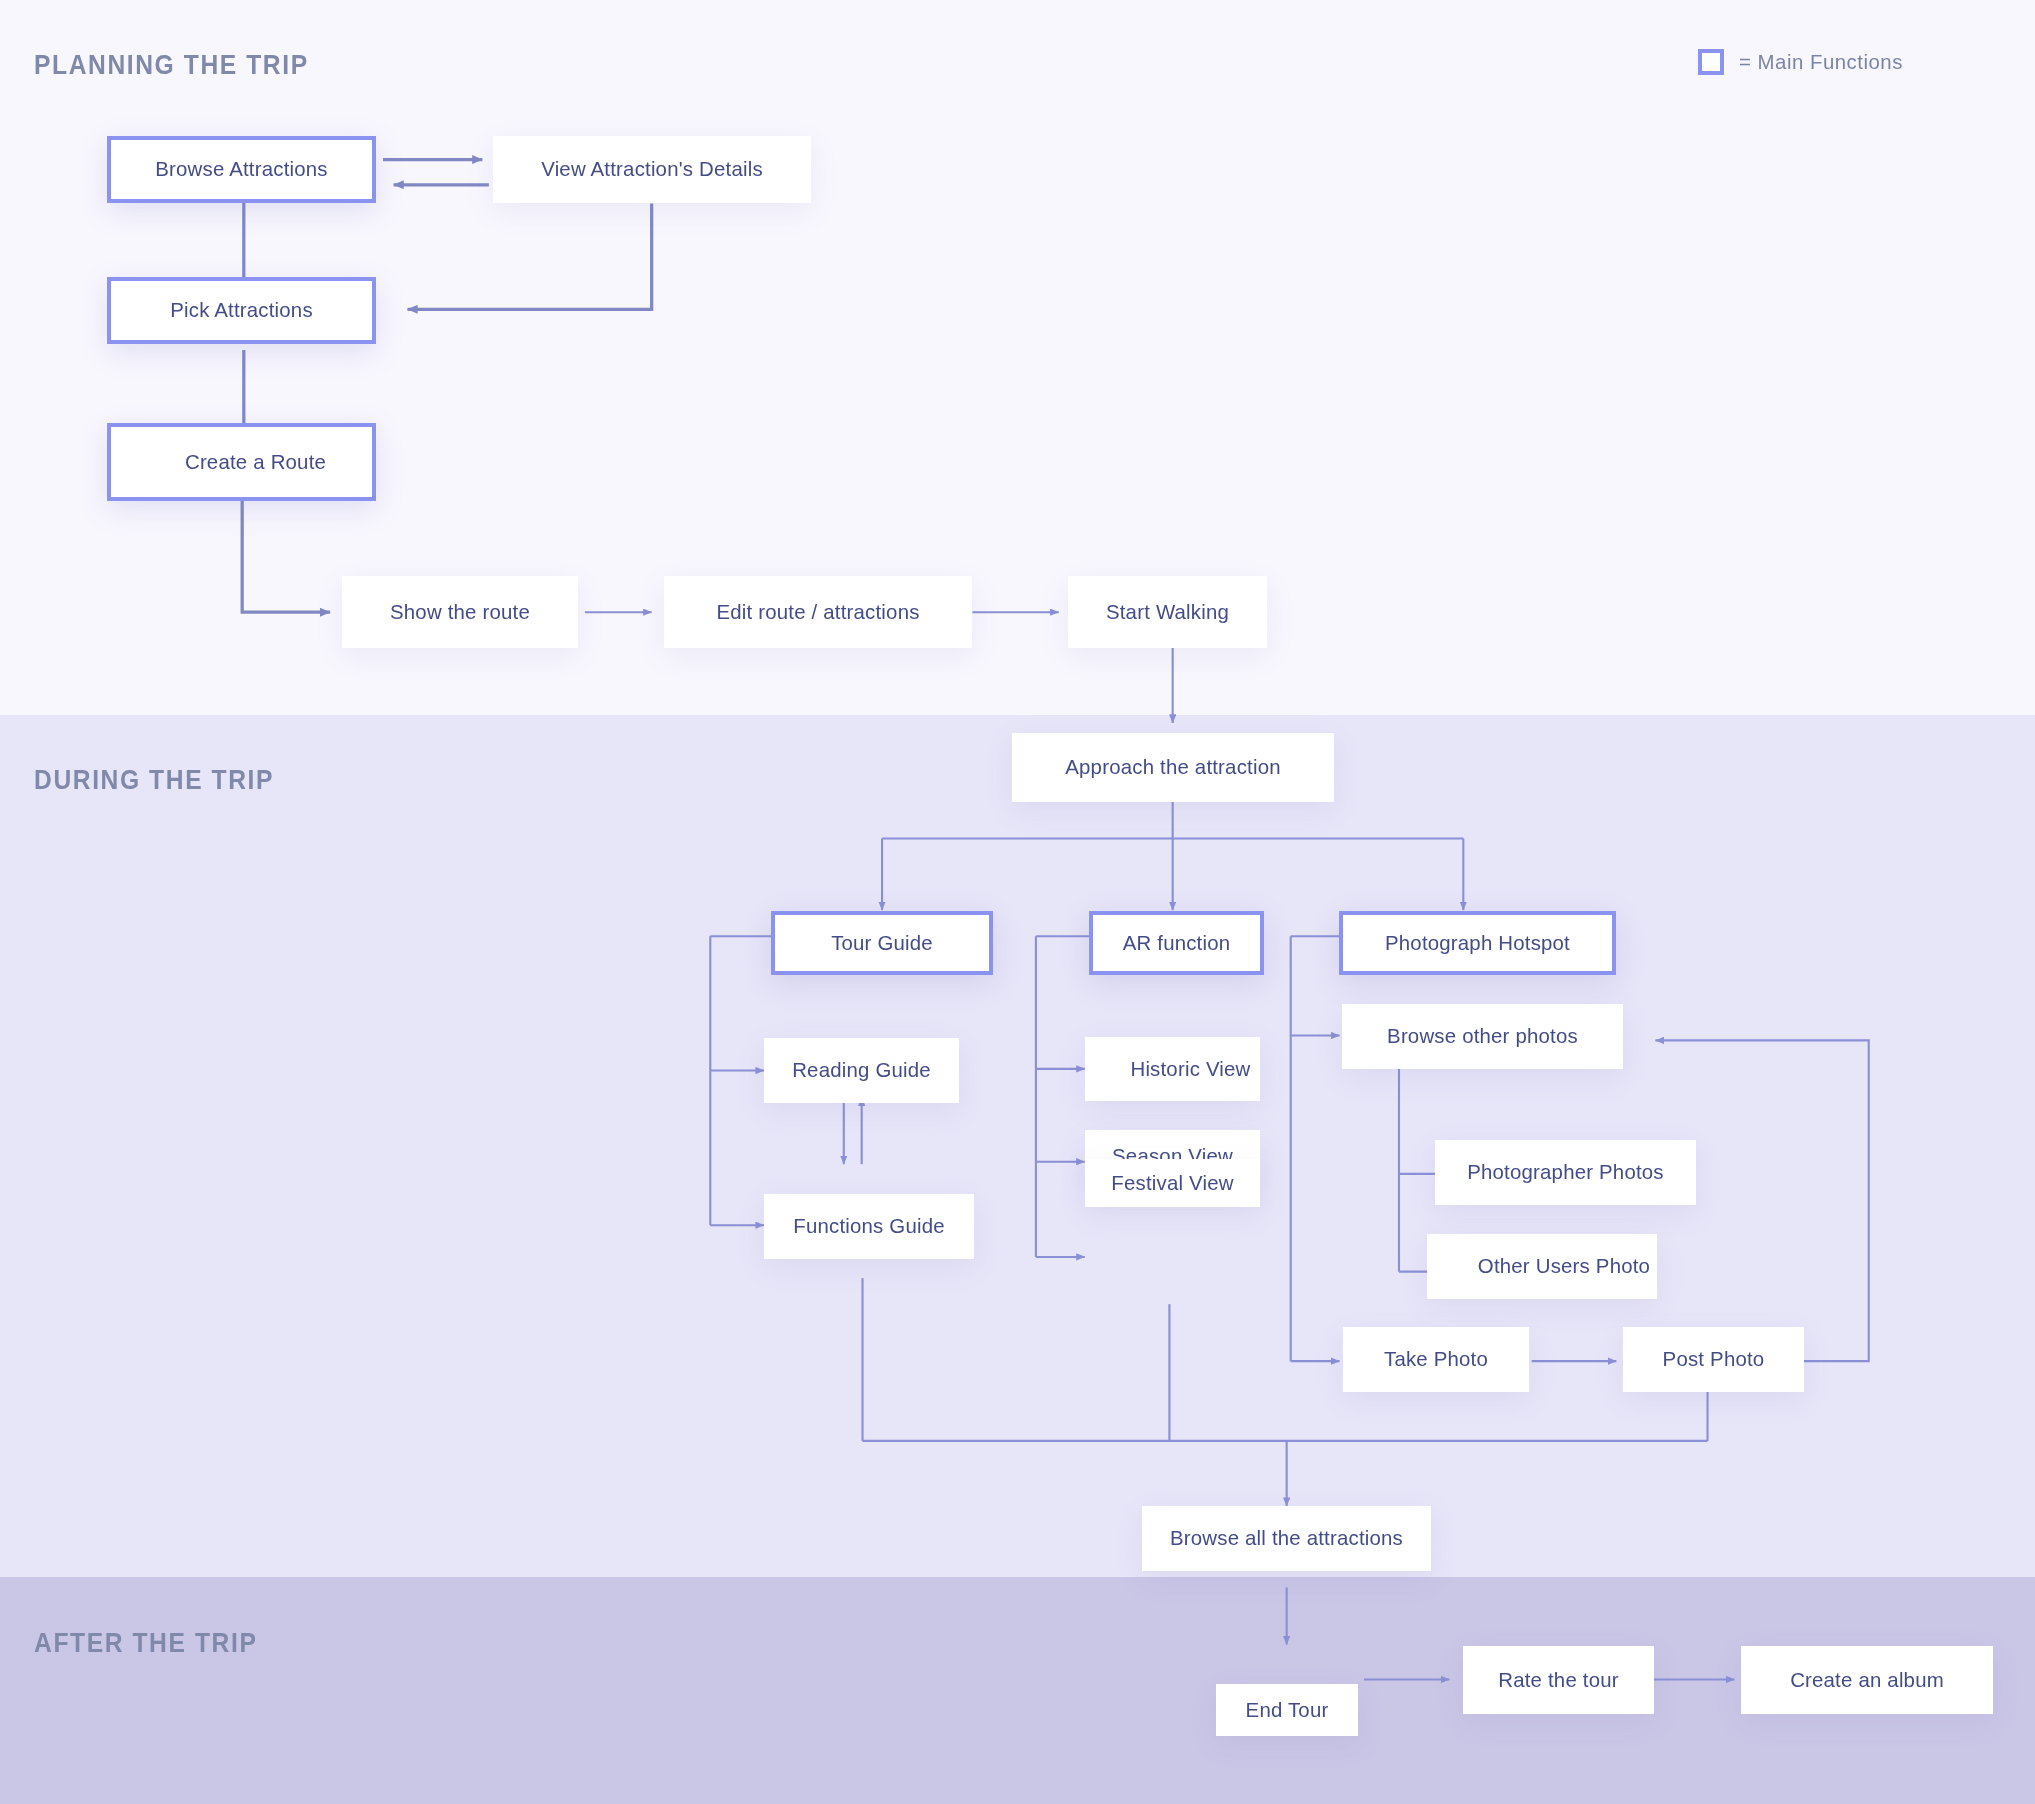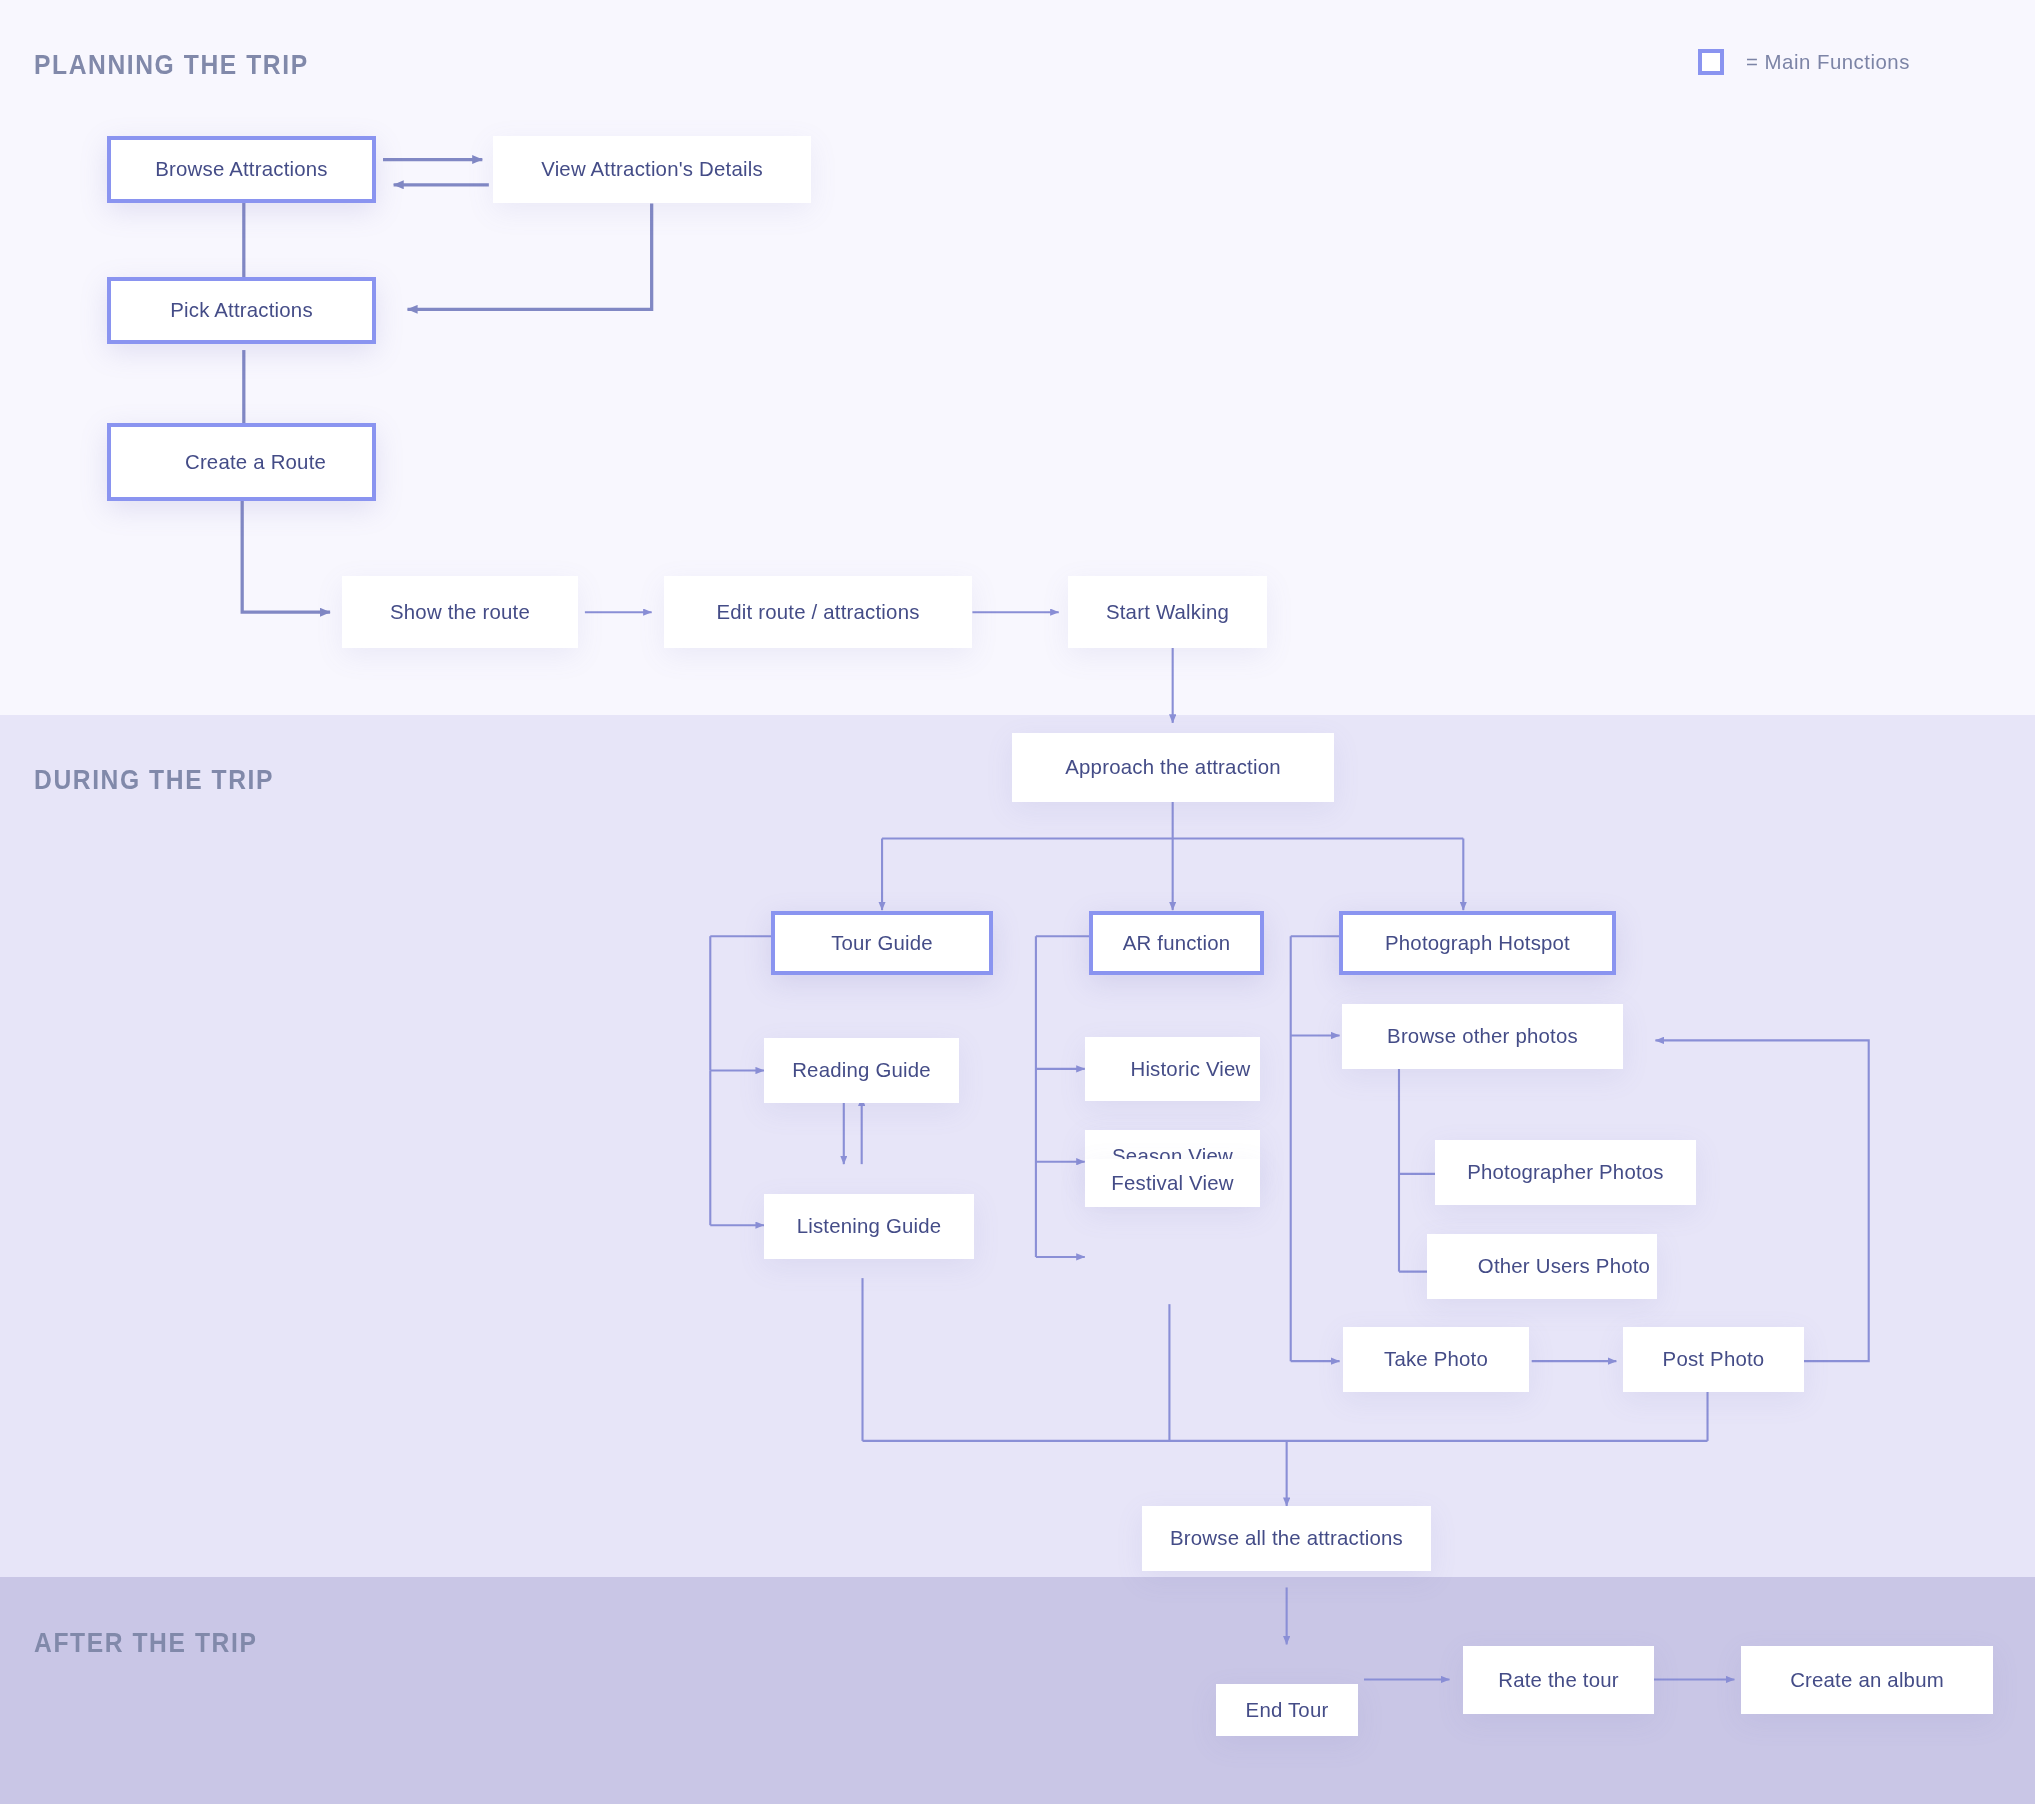--- a/index.html
+++ b/index.html
@@ -34,21 +34,21 @@
     transform-origin: left center;
     white-space: nowrap;
   }
 
   .legend {
     position: absolute;
     top: 49px;
     left: 1698px;
     display: flex;
     align-items: center;
-    gap: 22px;
+    gap: 15px;
   }
   .legend-swatch {
     width: 26px;
     height: 26px;
     background: #ffffff;
     border: 4.1px solid #8a94f0;
     box-sizing: border-box;
   }
   .legend-label {
     font-size: 20.4px;
@@ -205,21 +205,21 @@
   <div class="node" style="left:1012px; top:733px; width:322px; height:69px;">Approach the attraction</div>
 
   <div class="node main" style="left:771px; top:911px; width:222px; height:64px;">Tour Guide</div>
 
   <div class="node main" style="left:1089px; top:911px; width:175px; height:64px;">AR function</div>
 
   <div class="node main" style="left:1339px; top:911px; width:277px; height:64px;">Photograph Hotspot</div>
 
   <div class="node" style="left:764px; top:1038px; width:195px; height:65px;">Reading Guide</div>
 
-  <div class="node" style="left:764px; top:1194px; width:210px; height:65px;">Listening Guide</div>
+  <div class="node" style="left:764px; top:1194px; width:210px; height:65px;">Functions Guide</div>
 
   <div class="node" style="left:1085px; top:1037px; width:175px; height:64px;padding-left:36px;">Historic View</div>
 
   <div class="node" style="left:1085px; top:1130px; width:175px; height:52px;">Season View</div>
 
   <div class="node" style="left:1085px; top:1159px; width:175px; height:48px;">Festival View</div>
 
   <div class="node" style="left:1342px; top:1004px; width:281px; height:65px;">Browse other photos</div>
 
   <div class="node" style="left:1435px; top:1140px; width:261px; height:65px;">Photographer Photos</div>

